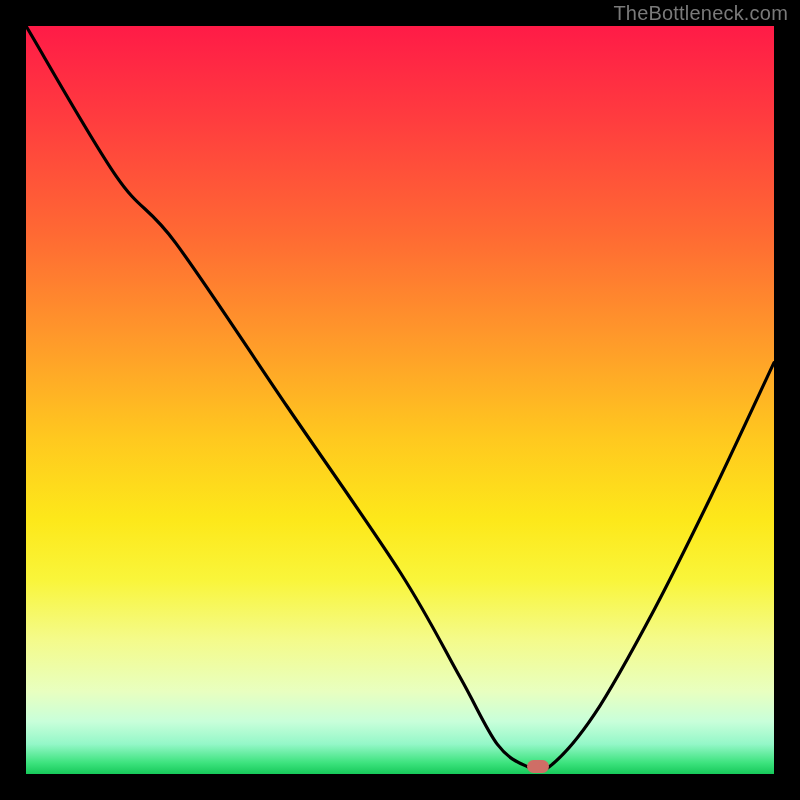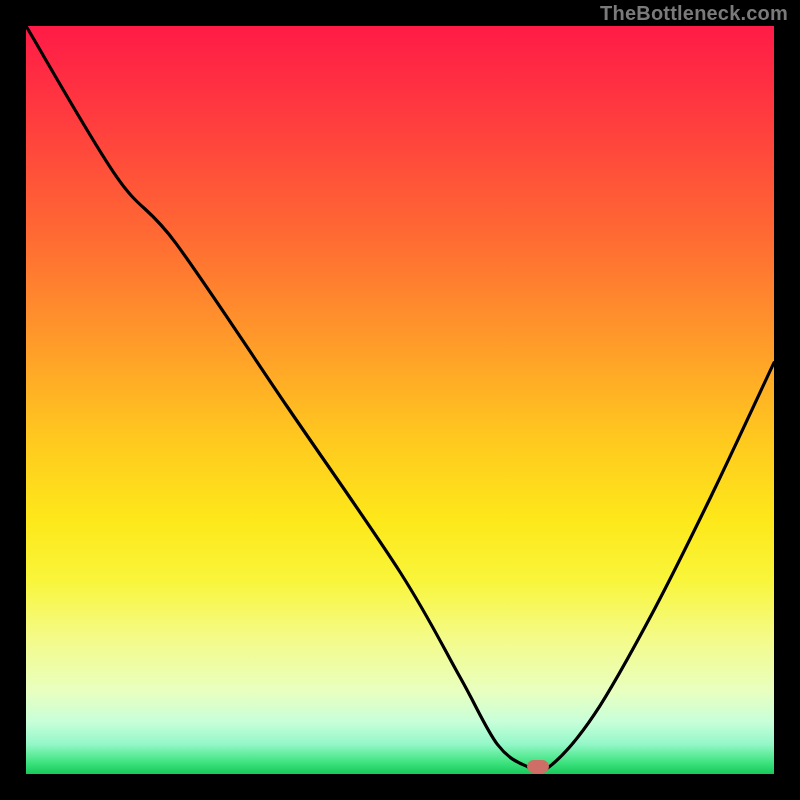--- a/index.html
+++ b/index.html
@@ -8,21 +8,20 @@
     width: 800px;
     height: 800px;
     background: #000;
     overflow: hidden;
     font-family: Arial, Helvetica, sans-serif;
   }
   .stage {
     position: relative;
     width: 800px;
     height: 800px;
-    font-weight: bold;
   }
   .border-top, .border-bottom {
     position: absolute;
     left: 0;
     width: 800px;
     background: #000;
     z-index: 5;
   }
   .border-top { top: 0; height: 26px; }
   .border-bottom { bottom: 0; height: 26px; }

